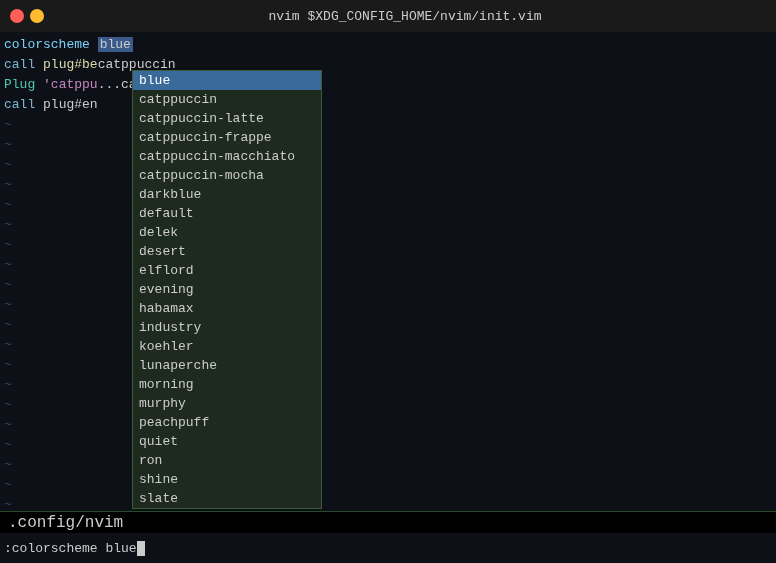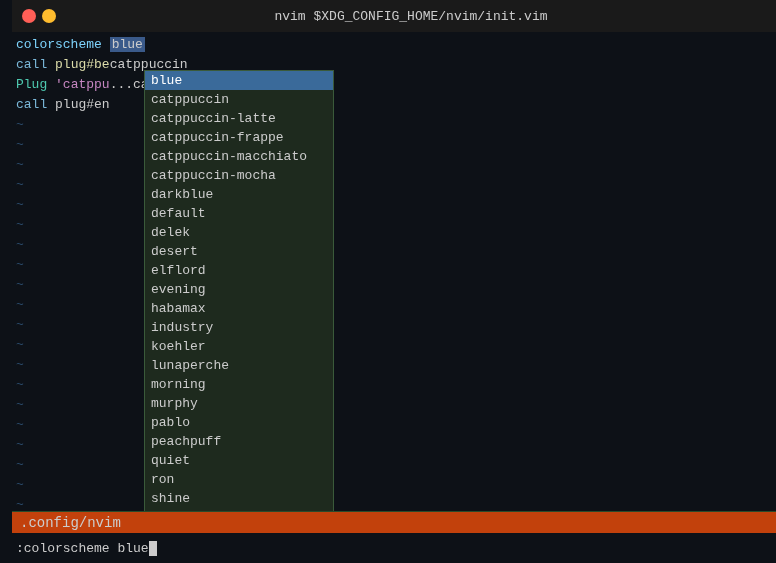--- a/index.html
+++ b/index.html
@@ -10,21 +10,20 @@
       width: 776px;
       height: 563px;
       overflow: hidden;
     }
     .window {
       width: 776px;
       height: 563px;
       display: flex;
       flex-direction: column;
       background: #0d1117;
-      padding-left: 12px;
     }
     .titlebar {
       background: #1a1a1a;
       height: 32px;
       display: flex;
       align-items: center;
       padding: 0 10px;
       flex-shrink: 0;
     }
     .titlebar-buttons {
@@ -103,27 +102,27 @@
       align-items: center;
       white-space: nowrap;
       cursor: pointer;
     }
     .autocomplete-item.selected {
       background: #3a6a9a;
       color: #ffffff;
     }
 
     .statusbar {
-      background: #c2410c;
+      background: #000000;
       height: 22px;
       display: flex;
       align-items: center;
       padding: 0 8px;
       color: #cccccc;
-      font-size: 14px;
+      font-size: 16px;
       justify-content: space-between;
       flex-shrink: 0;
       border-top: 1px solid #2a4a2a;
     }
     .statusbar-left { color: #cccccc; }
     .statusbar-right { display: flex; gap: 20px; color: #cccccc; margin-top: 40px; }
 
     .cmdline {
       background: #0d1117;
       height: 30px;
@@ -221,21 +220,20 @@
           <div class="autocomplete-item">delek</div>
           <div class="autocomplete-item">desert</div>
           <div class="autocomplete-item">elflord</div>
           <div class="autocomplete-item">evening</div>
           <div class="autocomplete-item">habamax</div>
           <div class="autocomplete-item">industry</div>
           <div class="autocomplete-item">koehler</div>
           <div class="autocomplete-item">lunaperche</div>
           <div class="autocomplete-item">morning</div>
           <div class="autocomplete-item">murphy</div>
-          <div class="autocomplete-item">pablo</div>
           <div class="autocomplete-item">peachpuff</div>
           <div class="autocomplete-item">quiet</div>
           <div class="autocomplete-item">ron</div>
           <div class="autocomplete-item">shine</div>
           <div class="autocomplete-item">slate</div>
         </div>
     </div>
 
     <div class="statusbar">
       <span class="statusbar-left">.config/nvim</span>

